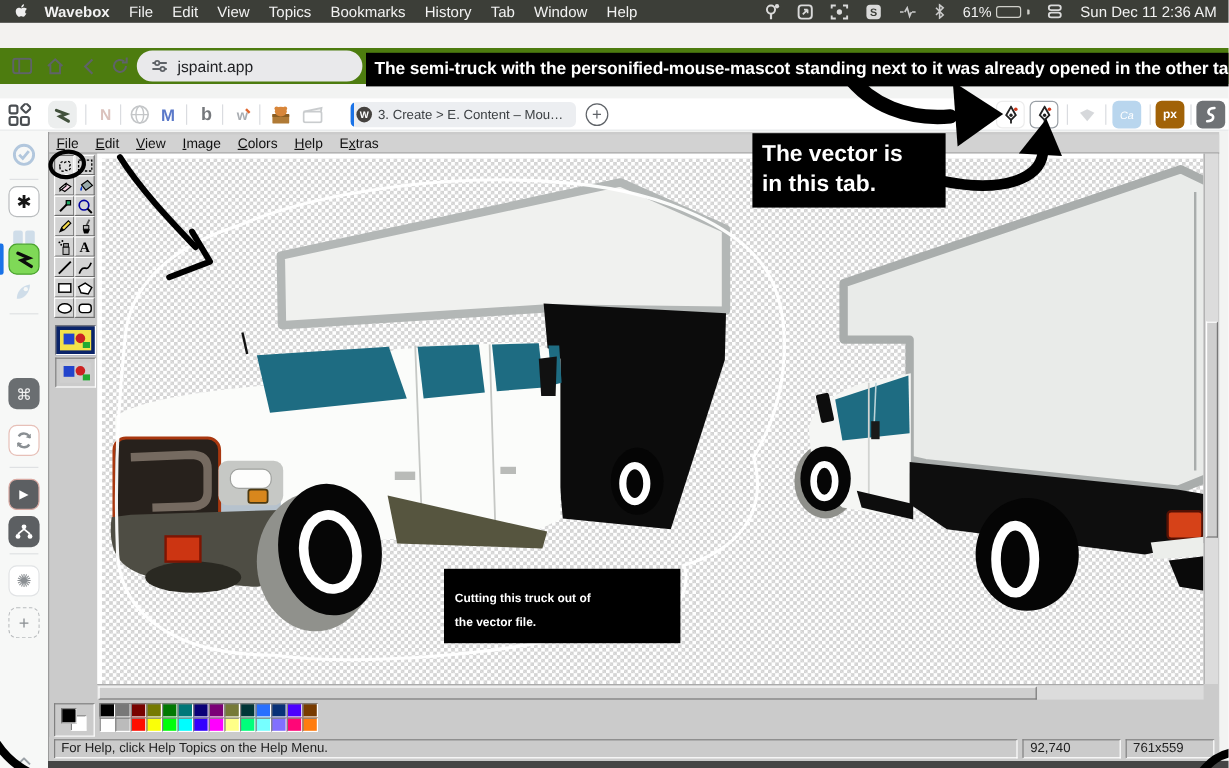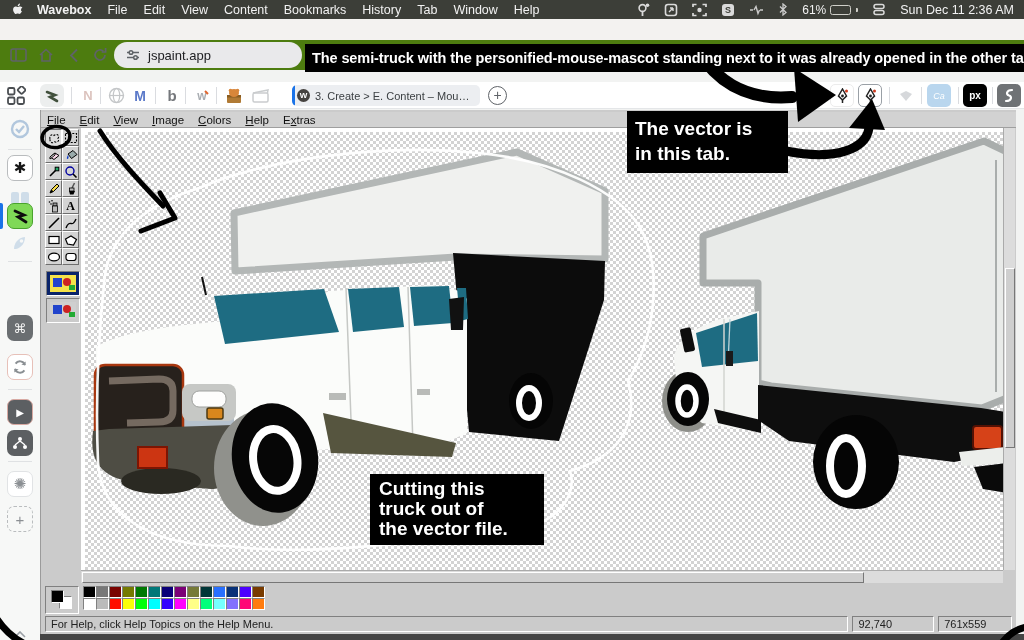--- a/index.html
+++ b/index.html
@@ -80,41 +80,41 @@
             border-right:1px solid #fff; border-bottom:1px solid #fff; }
   .statusbar { position:absolute; left:0px; top:504px; width:100%; height:20px; background:#cbcbcb; display:flex; gap:4px; padding:2px 4px 0 4px; }
   .scell { height:16px; border-top:1px solid #808080; border-left:1px solid #808080; border-right:1px solid #fff;
            border-bottom:1px solid #fff; font-size:11px; color:#222; padding:1px 0 0 5px; white-space:nowrap; overflow:hidden; }
   .bottomstrip { position:absolute; left:0; top:634px; width:1024px; height:6px; background:#454545; }
 
   
   .callout { position:absolute; background:#000; color:#fff; font-weight:700; z-index:40; }
   .banner { left:305px; top:44px; width:719px; height:28px; line-height:28px; font-size:14.5px; padding-left:7px; letter-spacing:-0.1px; white-space:nowrap; }
   .co-vector { left:627px; top:111px; width:161px; padding:5px 8px 7px 8px; font-size:19px; line-height:25px; }
-  .co-cut { left:370px; top:474px; width:174px; padding:5px 9px 6px 9px; font-size:19px; line-height:20px; }
+  .co-cut { left:370px; top:474px; width:197px; padding:16px 9px 6px 9px; font-size:10px; line-height:20px; }
 
   .overlay { position:absolute; left:0; top:0; width:1024px; height:640px; z-index:30; pointer-events:none; }
   svg { display:block; }
 </style>
 </head>
 <body>
 
 <div id="screen">
 
   <header class="macbar">
     <span class="apple">
       <svg width="11" height="13" viewBox="0 0 11 13">
           <path fill="#efefef" d="M9,7.1c0-1.7,1.4-2.5,1.4-2.5C9.7,3.6,8.5,3.5,8.1,3.5c-1-0.1-1.9,0.6-2.4,0.6C5.2,4.1,4.5,3.5,3.6,3.5C2.4,3.5,1.1,4.5,1.1,6.4c0,1.2,0.5,2.5,1.1,3.3c0.5,0.7,1,1.3,1.7,1.3c0.7,0,0.9-0.4,1.8-0.4c0.9,0,1.1,0.4,1.8,0.4c0.7,0,1.2-0.7,1.7-1.4c0.5-0.8,0.8-1.6,0.8-1.6S9,8.7,9,7.1z M7.4,2.5C7.8,2,8.1,1.3,8,0.6C7.4,0.7,6.7,1,6.3,1.5C5.9,1.9,5.6,2.7,5.7,3.3C6.4,3.4,7,3,7.4,2.5z"></path>
         </svg>
     </span>
     <span class="appname">Wavebox</span>
     <span class="mitem">File</span>
     <span class="mitem">Edit</span>
     <span class="mitem">View</span>
-    <span class="mitem">Content</span>
+    <span class="mitem">Topics</span>
     <span class="mitem">Bookmarks</span>
     <span class="mitem">History</span>
     <span class="mitem">Tab</span>
     <span class="mitem">Window</span>
     <span class="mitem">Help</span>
     <span class="spacer"></span>
     <span class="sicon">
       <svg width="13" height="14" viewBox="0 0 13 14">
           <circle cx="5.5" cy="5" r="3.4" fill="none" stroke="#e8e8e8" stroke-width="1.6"></circle>
           <line x1="5.5" y1="8.4" x2="5.5" y2="13" stroke="#e8e8e8" stroke-width="1.8"></line>
@@ -289,21 +289,21 @@
     <span class="rchip" style="left:894px; opacity:.4;">
       <svg width="16" height="12" viewBox="0 0 16 12">
           <path d="M2,4 L8,1 L14,4 L8,11 Z" fill="#9aa0a6"></path>
         </svg>
     </span>
     <span class="vdiv" style="left:921px;"></span>
     <span class="rchip" style="left:927px; background:#b9d6ee;">
       <span style="color:#fff; font-style:italic; font-weight:400; font-size:9px;">Ca</span>
     </span>
     <span class="vdiv" style="left:958px;"></span>
-    <span class="rchip" style="left:963px; background:#000000;">
+    <span class="rchip" style="left:963px; background:#a16207;">
       <b style="color:#fff; font-size:10px;">px</b>
     </span>
     <span class="vdiv" style="left:992px;"></span>
     <span class="rchip" style="left:997px; background:#6f7275;">
       <svg width="12" height="15" viewBox="0 0 12 15">
           <path d="M9,2 C3,2 3,7 6,7.5 C9,8 9,13 3,13" fill="none" stroke="#fff" stroke-width="2.2" stroke-linecap="round"></path>
         </svg>
     </span>
   </div>
 

